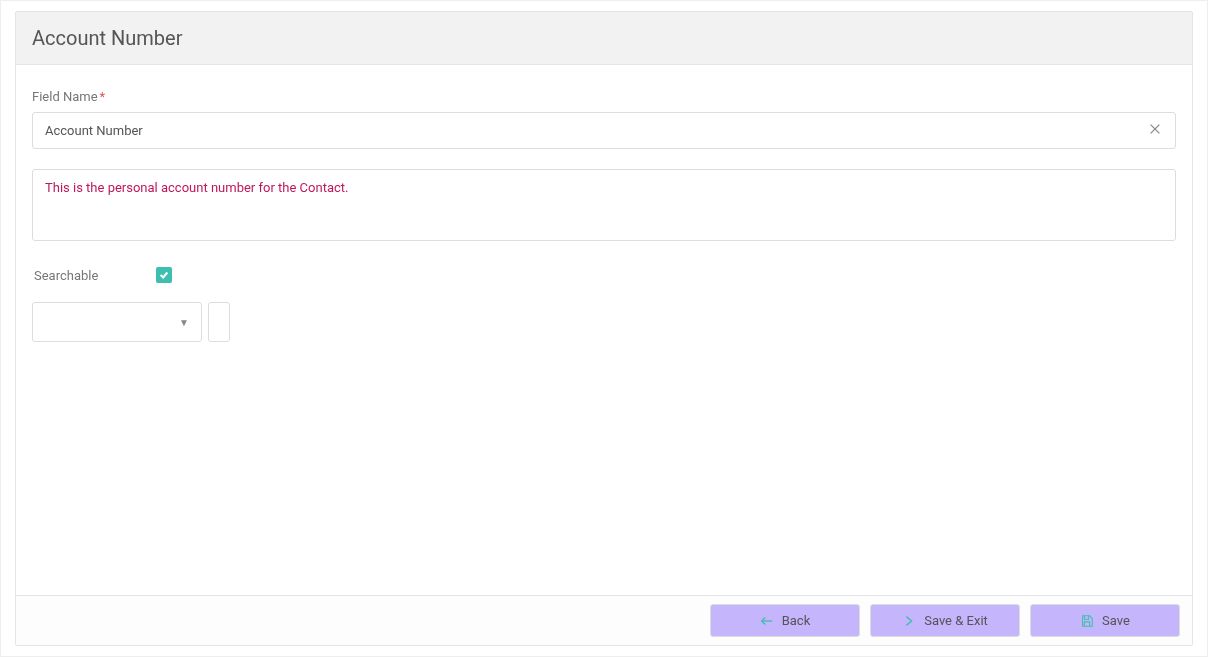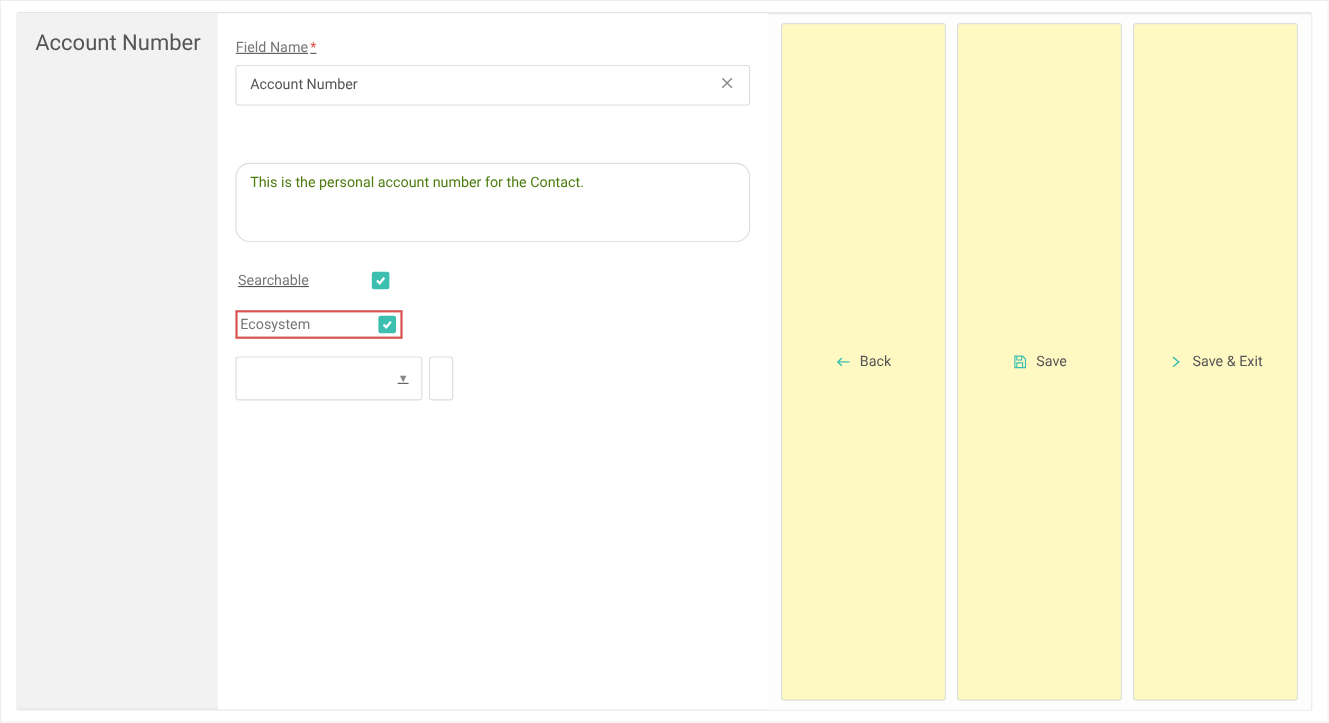--- a/index.html
+++ b/index.html
@@ -19,35 +19,34 @@
       padding: 10px 14px;
       border: 1px solid #eee;
       position: relative;
     }
     .panel {
       border: 1px solid #e5e5e5;
       border-radius: 2px;
       background: #fff;
       height: 635px;
       display: flex;
-      flex-direction: row;
+      flex-direction: column;
     }
     .panel-header {
       background: #f2f2f2;
       border-bottom: 1px solid #e5e5e5;
       padding: 14px 16px;
       font-size: 20px;
       color: #555;
       font-weight: 400;
     }
     .panel-body {
       padding: 24px 16px 0 16px;
       flex: 1;
       overflow: auto;
-      text-decoration: underline;
     }
     .form-group {
       margin-bottom: 20px;
     }
     .form-label {
       display: block;
       color: #777;
       font-size: 13px;
       margin-bottom: 8px;
     }
@@ -64,29 +63,28 @@
       border-radius: 3px;
       padding: 10px 40px 10px 12px;
       font-size: 13px;
       color: #555;
       outline: none;
       font-family: inherit;
     }
     .form-textarea {
       width: 100%;
       border: 1px solid #ddd;
-      border-radius: 13px;
+      border-radius: 3px;
       padding: 10px 12px;
       font-size: 13px;
-      color: #4d7c0f;
+      color: #be185d;
       outline: none;
       resize: none;
       height: 72px;
       font-family: inherit;
-      margin-top: 32px;
     }
     .clear-btn {
       position: absolute;
       right: 10px;
       top: 50%;
       transform: translateY(-50%);
       cursor: pointer;
       color: #888;
       font-size: 16px;
       background: none;
@@ -167,21 +165,21 @@
       border-top: 1px solid #e5e5e5;
       padding: 8px 12px;
       display: flex;
       justify-content: flex-end;
       gap: 10px;
       background: #fdfdfd;
     }
     .btn {
       border: 1px solid #ddd;
       border-radius: 3px;
-      background: #fef9c3;
+      background: #c4b5fd;
       padding: 8px 20px;
       font-size: 13px;
       color: #555;
       display: inline-flex;
       align-items: center;
       justify-content: center;
       gap: 8px;
       width: 150px;
       cursor: pointer;
       font-family: inherit;
@@ -224,28 +222,20 @@
 
       <div class="checkbox-row">
         <span class="checkbox-label">Searchable</span>
         <div class="checkbox">
           <svg viewBox="0 0 12 12">
               <polyline points="2,6 5,9 10,3"></polyline>
             </svg>
         </div>
       </div>
 
-      <div class="highlight-box">
-        <span class="checkbox-label">Ecosystem</span>
-        <div class="checkbox">
-          <svg viewBox="0 0 12 12">
-              <polyline points="2,6 5,9 10,3"></polyline>
-            </svg>
-        </div>
-      </div>
 
       <div class="form-group">
         <div class="select-row">
           <div class="form-select">
             <span class="select-caret">▼</span>
           </div>
           <div class="extra-box"></div>
         </div>
       </div>
 
@@ -254,26 +244,26 @@
     <div class="panel-footer">
       <button class="btn">
         <svg viewBox="0 0 16 16">
             <line x1="2" y1="8" x2="14" y2="8" stroke="#3cbfae" stroke-width="1.5"></line>
             <polyline points="6,4 2,8 6,12" stroke="#3cbfae" stroke-width="1.5" fill="none"></polyline>
           </svg>
         <span>Back</span>
       </button>
       <button class="btn">
         <svg viewBox="0 0 16 16">
+            <polyline points="5,3 11,8 5,13" stroke="#3cbfae" stroke-width="1.5" fill="none"></polyline>
+          </svg>
+        <span>Save &amp; Exit</span>
+      </button>
+      <button class="btn">
+        <svg viewBox="0 0 16 16">
             <path d="M3 2 h8 l3 3 v9 h-11 z M5 2 v4 h5 v-4 M5 14 v-5 h6 v5" stroke="#3cbfae" stroke-width="1.2" fill="none"></path>
           </svg>
         <span>Save</span>
       </button>
-      <button class="btn">
-        <svg viewBox="0 0 16 16">
-            <polyline points="5,3 11,8 5,13" stroke="#3cbfae" stroke-width="1.5" fill="none"></polyline>
-          </svg>
-        <span>Save &amp; Exit</span>
-      </button>
     </div>
 
   </div>
 </div>
 
 </body></html>

